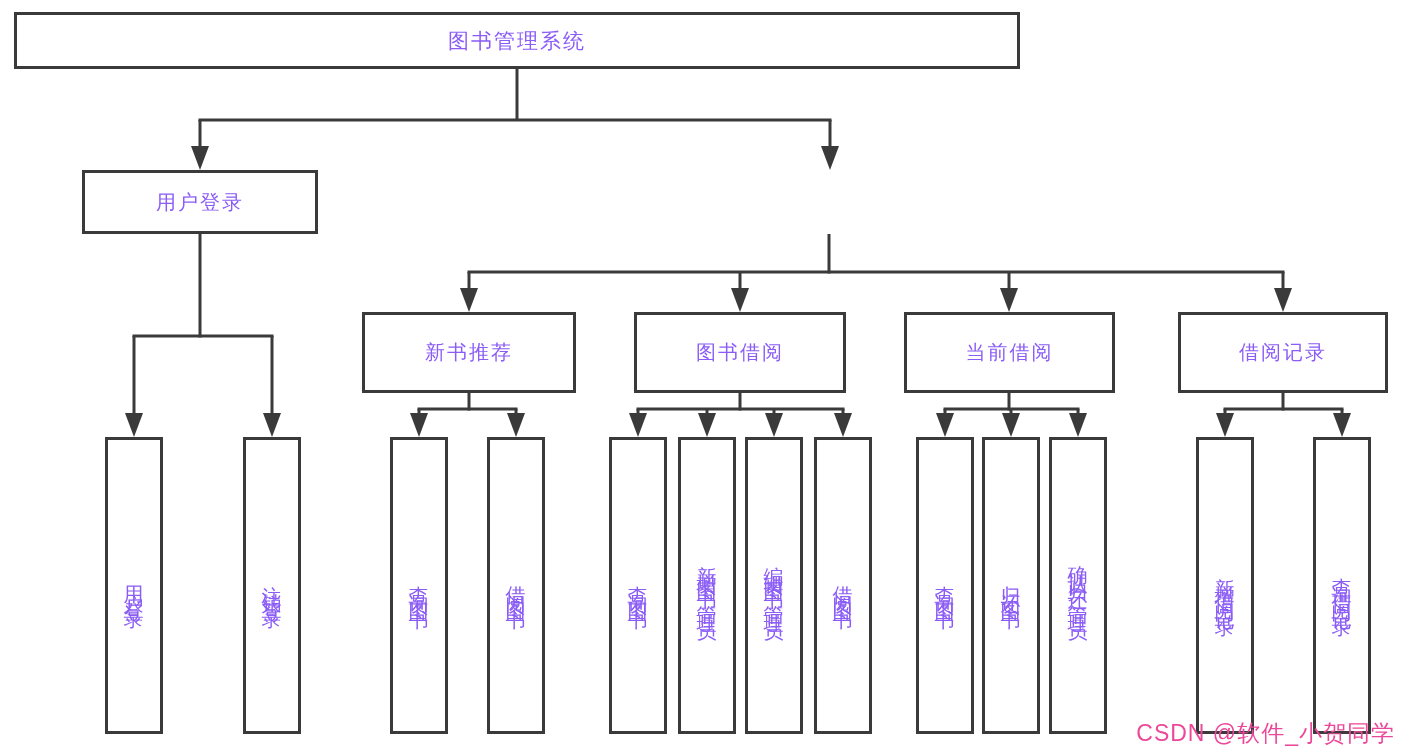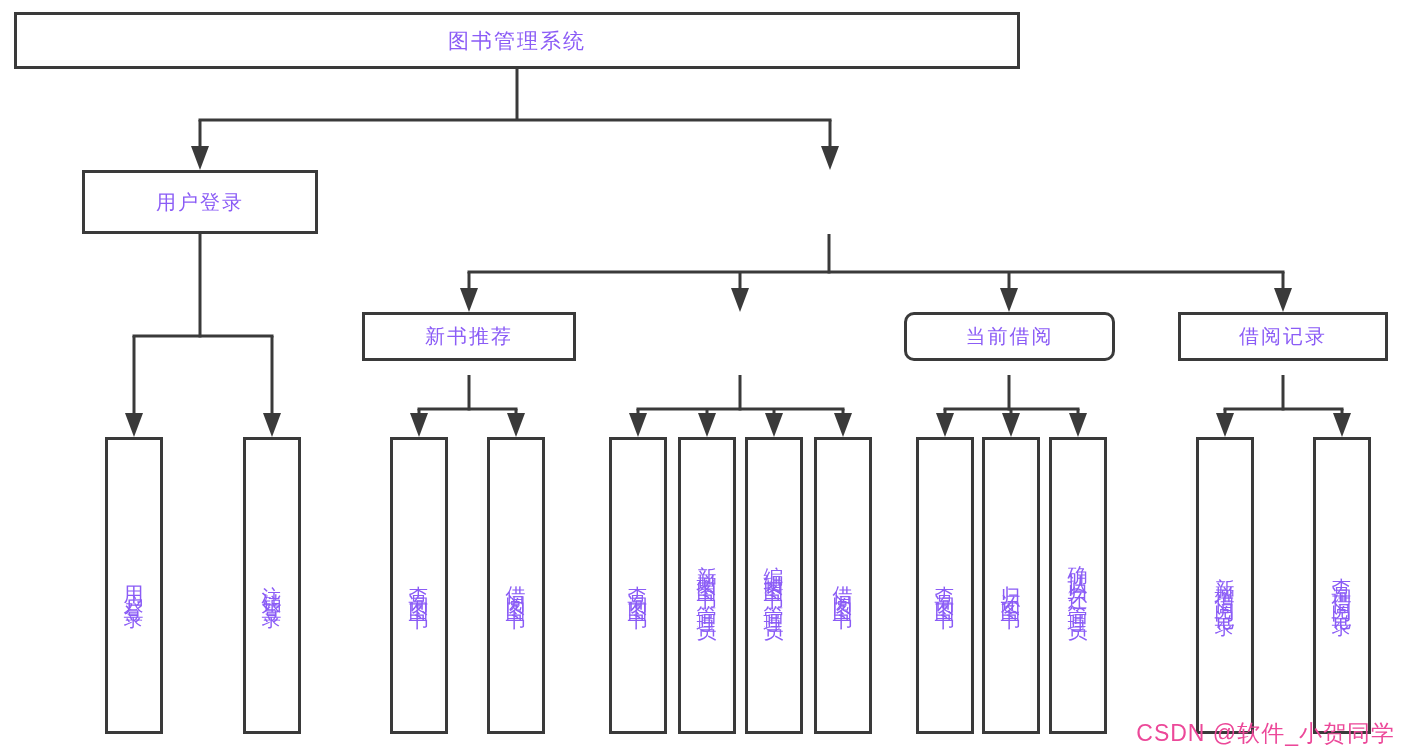--- a/index.html
+++ b/index.html
@@ -26,21 +26,21 @@
     box-sizing: border-box;
     display: flex;
     align-items: center;
     justify-content: center;
     font-size: 20px;
     letter-spacing: 2px;
     color: #8b5cf6;
   }
   .root-box   { left: 14px;  top: 12px;  width: 1006px; height: 57px; font-size: 21px; }
   .l2-box     { top: 170px;  height: 64px; width: 236px; }
-  .l3-box     { top: 312px;  height: 49px; font-family: Liberation Mono, monospace; }
+  .l3-box     { top: 312px;  height: 81px; font-family: Liberation Mono, monospace; }
   .leaf-box   { top: 437px;  height: 297px; width: 58px; }
   .vtext {
     writing-mode: vertical-rl;
     text-orientation: mixed;
     letter-spacing: 8px;
     line-height: 1;
     font-size: 20px;
     white-space: nowrap;
   }
   .watermark {
@@ -123,21 +123,24 @@
     <span>图书管理系统</span>
   </div>
 
   <div class="box l2-box" style="left:82px;">
     <span>用户登录</span>
   </div>
 
   <div class="box l3-box" style="left:362px;width:214px;">
     <span>新书推荐</span>
   </div>
-  <div class="box l3-box" style="left:904px;width:211px;border-radius:10px;">
+  <div class="box l3-box" style="left:634px;width:212px;">
+    <span>图书借阅</span>
+  </div>
+  <div class="box l3-box" style="left:904px;width:211px;">
     <span>当前借阅</span>
   </div>
   <div class="box l3-box" style="left:1178px;width:210px;">
     <span>借阅记录</span>
   </div>
 
   <div class="box leaf-box" style="left:105px;">
     <span class="vtext">用户登录</span>
   </div>
   <div class="box leaf-box" style="left:243px;">

